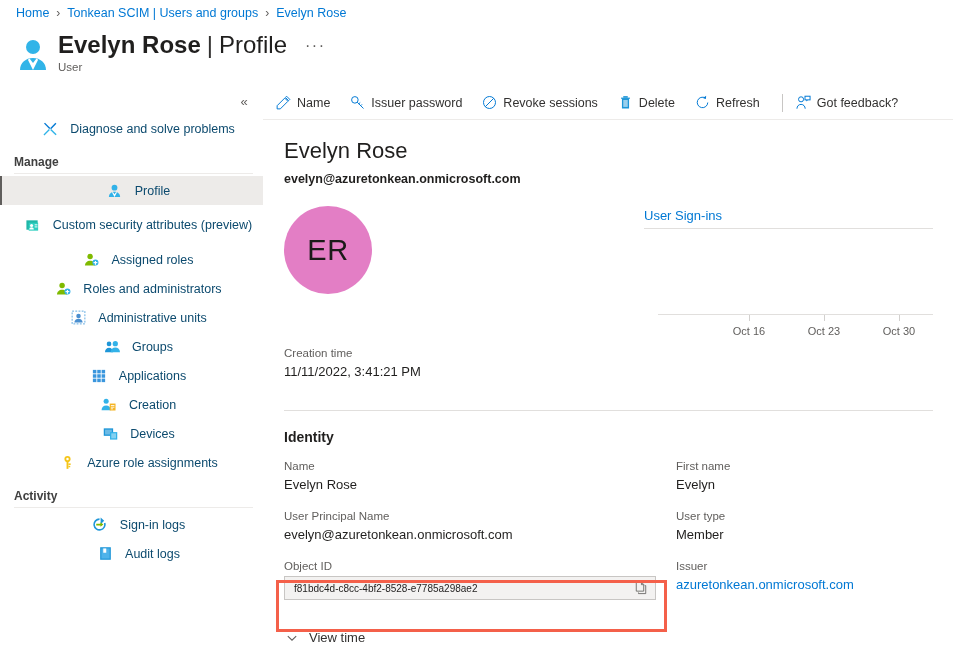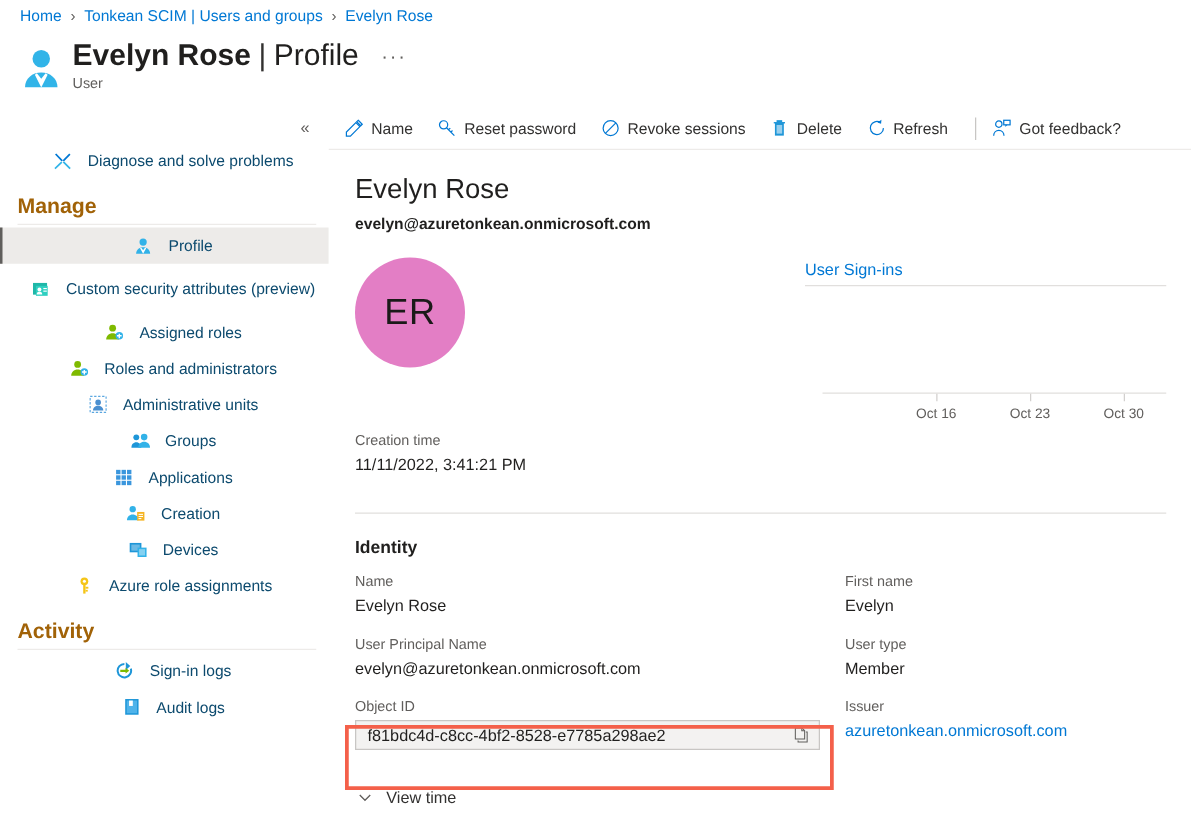--- a/index.html
+++ b/index.html
@@ -71,21 +71,21 @@
     content: ""; position: absolute; left: 0; top: 0;
     width: 2px; height: 100%; background: #605e5c;
   }
   .nav-ico {
     width: 16px; height: 16px; margin-right: 12px;
     flex: none; display: flex; align-items: center; justify-content: center;
   }
   .nav-label { line-height: 14px; }
   .nav-label.two { line-height: 14px; }
   .nav-group {
-    font-size: 17px; font-weight: 700; color: #a16207;
+    font-size: 12px; font-weight: 700; color: #404040;
     padding-left: 14px; margin-top: 12px; margin-bottom: 4px;
   }
   .nav-rule {
     height: 1px; background: #edebe9;
     margin: 0 10px 2px 14px;
   }
 
   
   .main {
     position: absolute; left: 263px; top: 86px;
@@ -177,21 +177,21 @@
   .id-col-right { flex: 1; }
 
   .objid-field { position: relative; }
   .objid-box {
     display: flex; align-items: center;
     width: 372px; height: 24px;
     background: #f3f2f1; border: 1px solid #c8c6c4;
     padding: 0 6px 0 9px;
   }
   .objid-text {
-    flex: 1; font-size: 13px; color: #201f1e;
+    flex: 1; font-size: 10px; color: #201f1e;
     overflow: hidden; white-space: nowrap;
   }
   .copy-btn {
     width: 17px; height: 17px; flex: none; cursor: pointer;
     display: flex; align-items: center; justify-content: center;
   }
 
   .highlight-box {
     position: absolute;
     left: 276px; top: 580px;
@@ -436,21 +436,21 @@
         <span>Name</span>
       </div>
 
       <div class="cmd">
         <span class="cmd-ico">
           <svg viewBox="0 0 16 16" width="15" height="15">
             <circle cx="5.2" cy="5.2" r="3.5" fill="none" stroke="#0078d4" stroke-width="1.05"></circle>
             <path d="M7.7 7.7 14.4 14.4M11.4 11.4 12.8 10M9.4 9.4 10.9 8" fill="none" stroke="#0078d4" stroke-width="1.05"></path>
           </svg>
         </span>
-        <span>Reset password</span>
+        <span>Issuer password</span>
       </div>
 
       <div class="cmd">
         <span class="cmd-ico">
           <svg viewBox="0 0 16 16" width="15" height="15">
             <circle cx="8" cy="8" r="6.4" fill="none" stroke="#0078d4" stroke-width="1.05"></circle>
             <path d="M3.5 12.5 12.5 3.5" stroke="#0078d4" stroke-width="1.05"></path>
           </svg>
         </span>
         <span>Revoke sessions</span>

